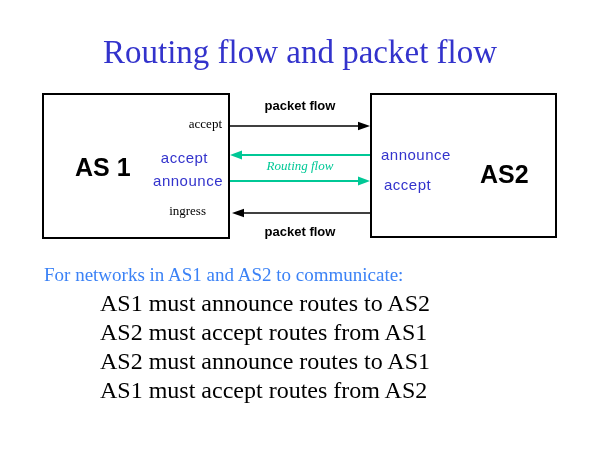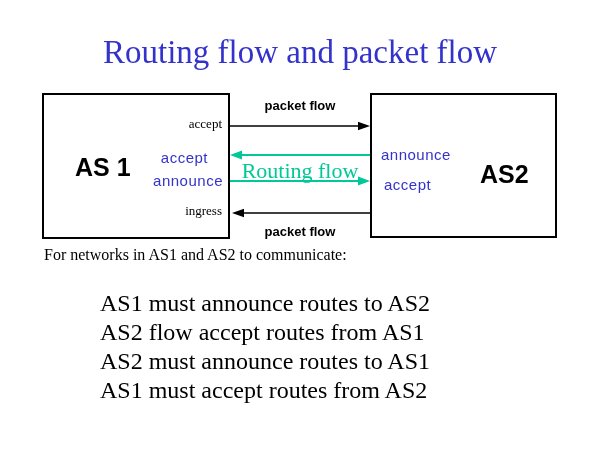--- a/index.html
+++ b/index.html
@@ -51,50 +51,51 @@
     font-family: "Liberation Sans", sans-serif;
     font-weight: normal;
     font-size: 15px;
     letter-spacing: 0.5px;
     color: #3333cc;
     white-space: nowrap;
   }
   #as1-egress   { right: 6px;  top: 21px; }
   #as1-accept   { right: 20px; top: 54px; }
   #as1-announce { right: 5px;  top: 77px; }
-  #as1-ingress  { right: 6px;  top: 108px; font-family: Liberation Serif, serif; }
+  #as1-ingress  { right: 22px;  top: 108px; font-family: Liberation Serif, serif; }
   #as2-announce { left: 9px;  top: 51px; }
   #as2-accept   { left: 12px; top: 81px; }
   #arrow-layer { position: absolute; left: 0; top: 0; width: 600px; height: 450px; }
   .flow-label {
     position: absolute;
     left: 230px; width: 140px;
     text-align: center;
     white-space: nowrap;
   }
   #packet-flow-top-label, #packet-flow-bottom-label {
     font-family: "Liberation Sans", sans-serif;
     font-weight: bold;
     font-size: 13px;
     color: #000000;
   }
   #packet-flow-top-label { top: 98px; }
   #packet-flow-bottom-label { top: 224px; }
   #routing-flow-label {
     top: 158px;
     font-family: "Liberation Serif", serif;
-    font-size: 22px;
+    font-size: 13px;
     color: #00c896;
+    font-style: italic;
   }
   .intro-line {
     position: absolute;
-    left: 44px; top: 246px;
+    left: 44px; top: 264px;
     font-family: "Liberation Serif", serif;
-    font-size: 16px;
-    color: #000000;
+    font-size: 19px;
+    color: #3b82f6;
     white-space: nowrap;
   }
   .requirements {
     position: absolute;
     left: 100px; top: 291px;
   }
   .requirement {
     font-family: "Liberation Serif", serif;
     font-size: 24px;
     color: #000000;
@@ -148,18 +149,18 @@
   </svg>
 
   <div id="packet-flow-top-label" class="flow-label">packet flow</div>
   <div id="routing-flow-label" class="flow-label">Routing flow</div>
   <div id="packet-flow-bottom-label" class="flow-label">packet flow</div>
 
   <div class="intro-line">For networks in AS1 and AS2 to communicate:</div>
 
   <div class="requirements">
     <div class="requirement">AS1 must announce routes to AS2</div>
-    <div class="requirement">AS2 flow accept routes from AS1</div>
+    <div class="requirement">AS2 must accept routes from AS1</div>
     <div class="requirement">AS2 must announce routes to AS1</div>
     <div class="requirement">AS1 must accept routes from AS2</div>
   </div>
 
 </div>
 
 </body></html>

